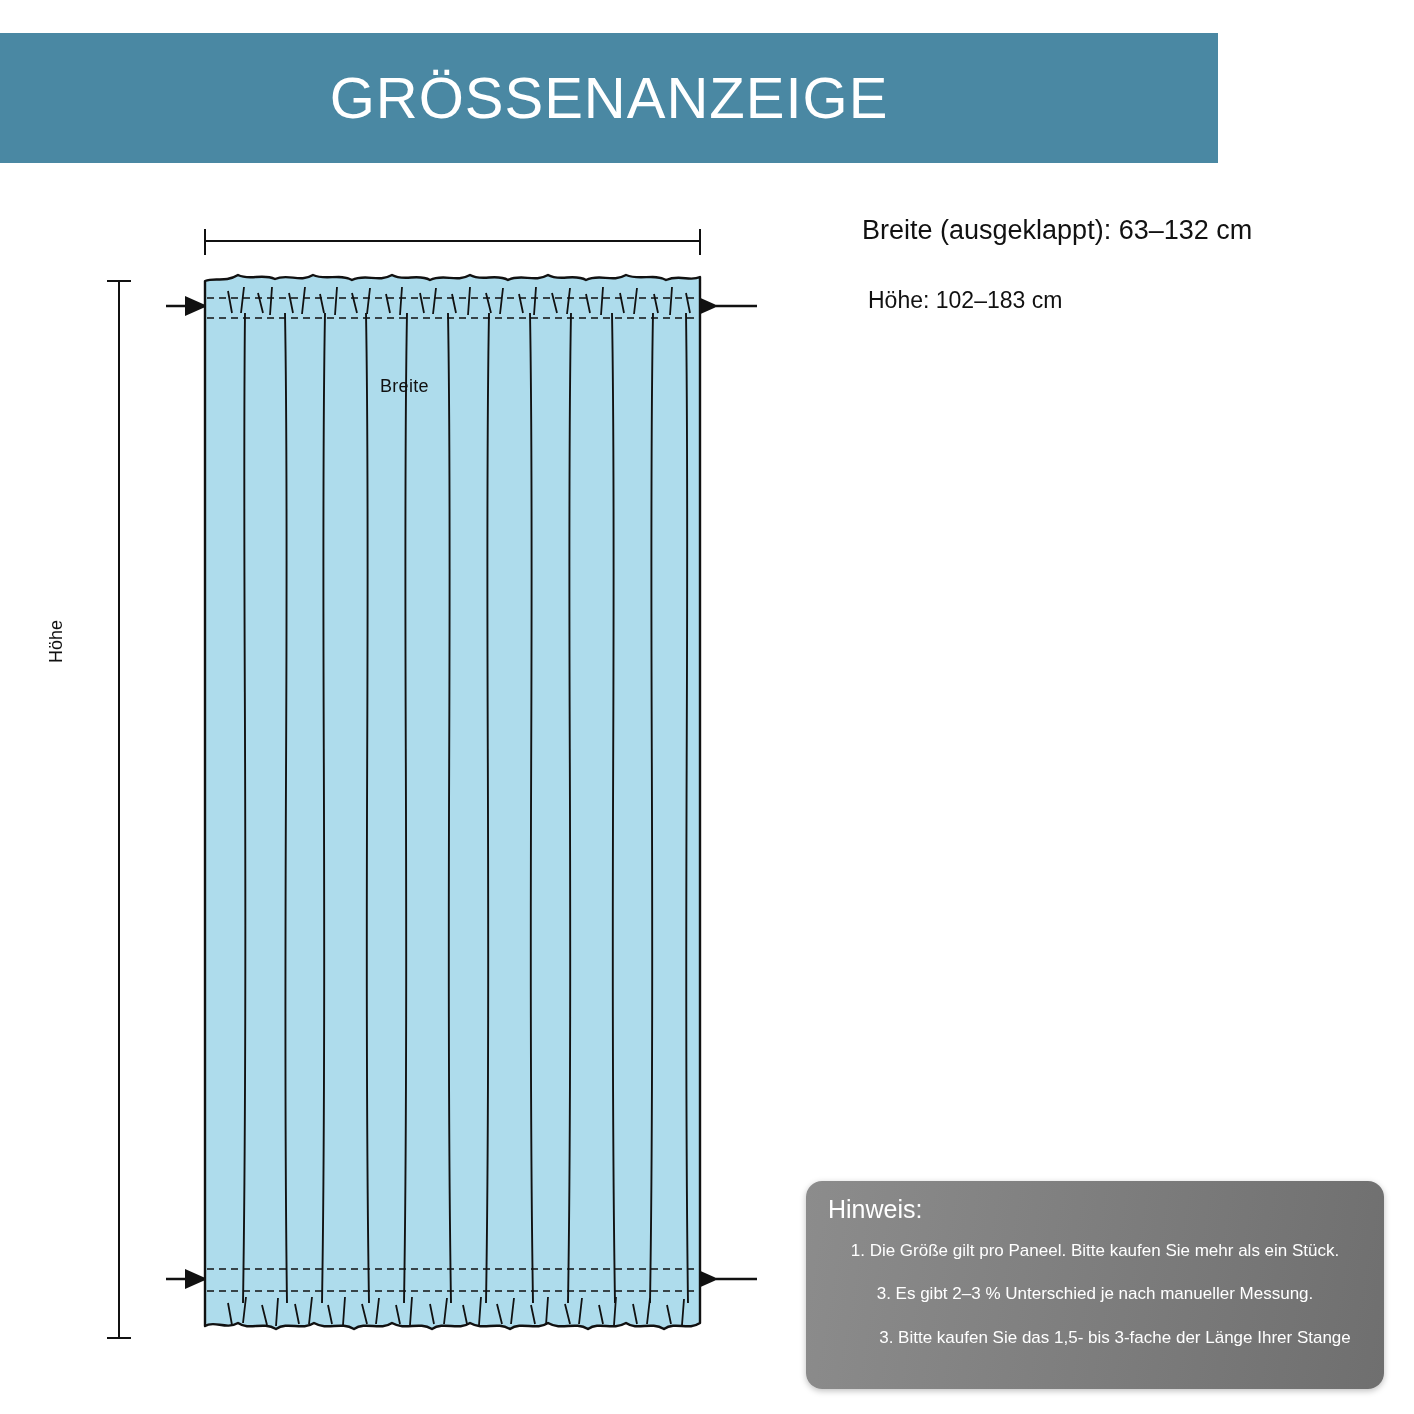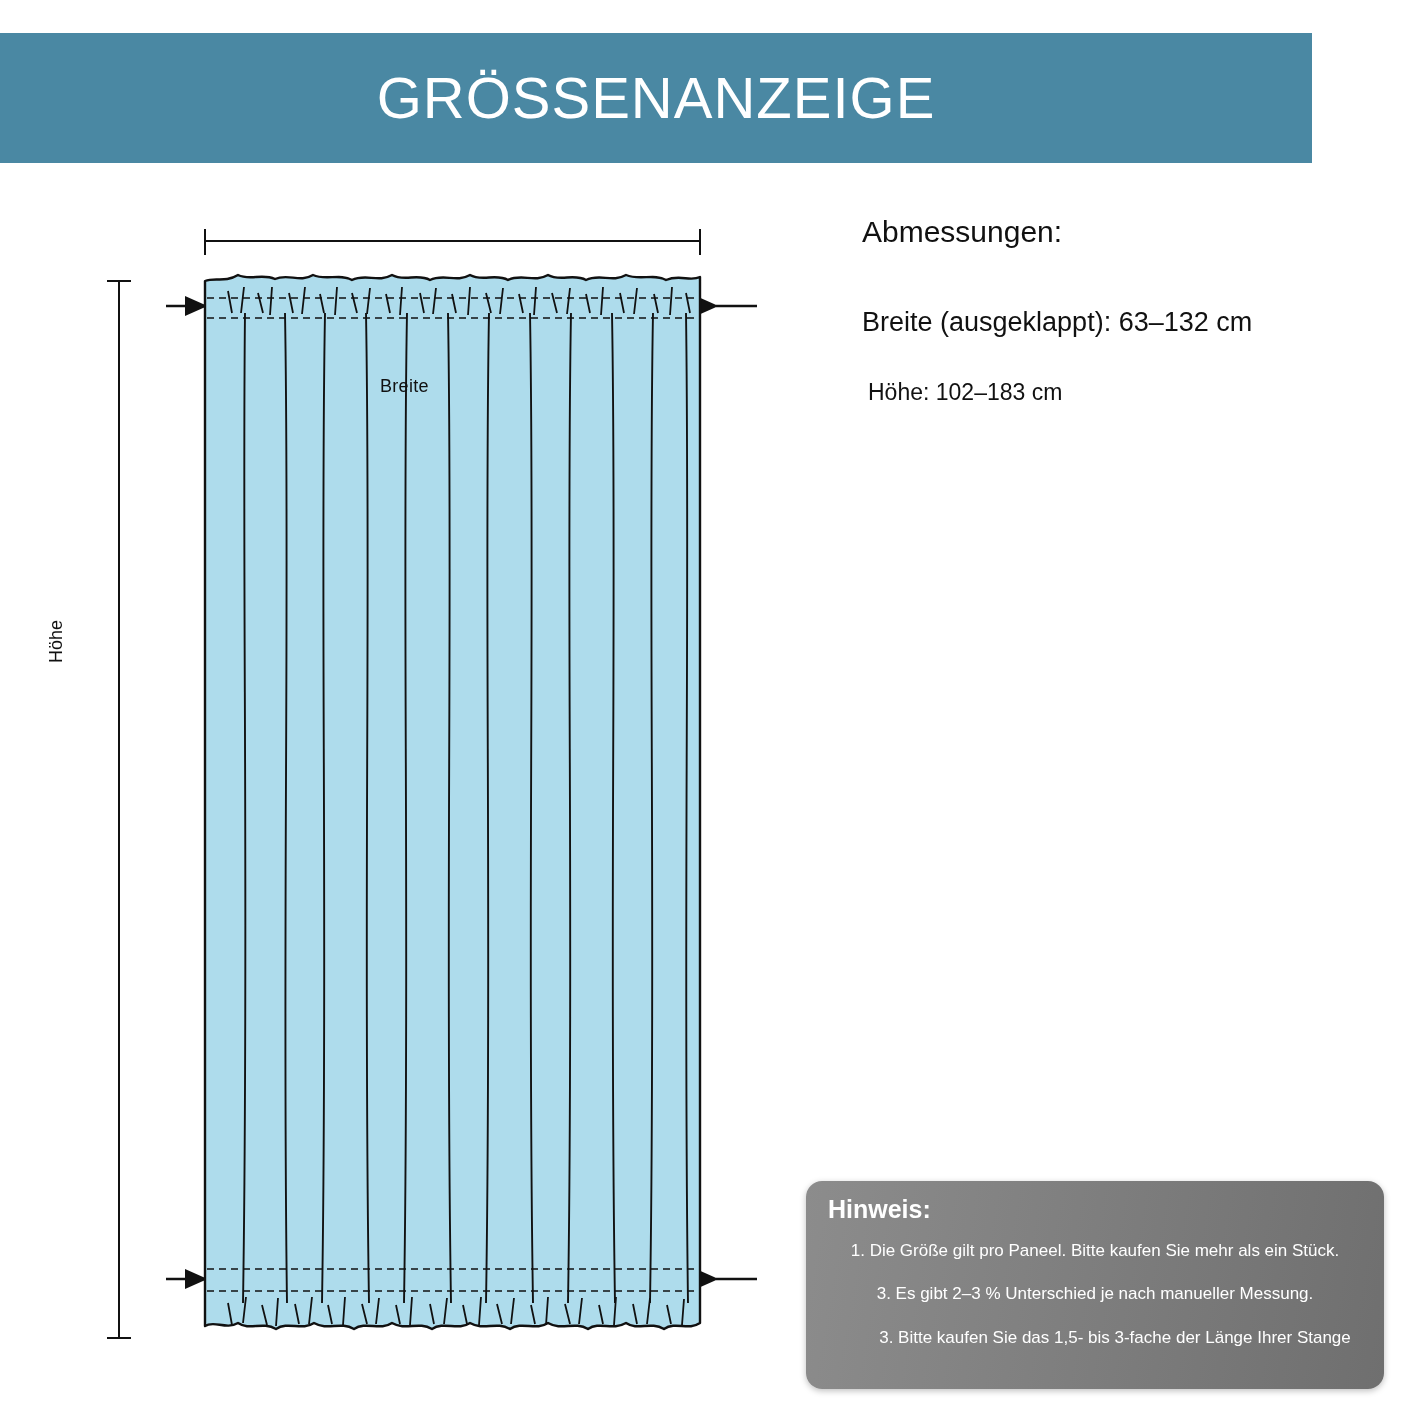--- a/index.html
+++ b/index.html
@@ -13,21 +13,21 @@
     font-family: "Liberation Sans", sans-serif;
     position: relative;
     overflow: hidden;
   }
 
   
   .header-band {
     position: absolute;
     left: 0;
     top: 33px;
-    width: 1312px;
+    width: 1218px;
     height: 130px;
     background: #4a88a3;
     display: flex;
     align-items: center;
     justify-content: center;
   }
   .header-title {
     color: #ffffff;
     font-size: 58px;
     letter-spacing: 1px;
@@ -107,21 +107,21 @@
     border-radius: 16px;
     background: linear-gradient(100deg, #8c8c8c 0%, #7f7f7f 45%, #6f6f6f 100%);
     box-shadow: 0 2px 6px rgba(0,0,0,0.25);
     color: #ffffff;
     padding: 14px 22px 0 22px;
     box-sizing: border-box;
     overflow: hidden;
   }
   .hinweis-title {
     font-size: 25px;
-    font-weight: 700;
+    font-weight: 400;
     margin: 0 0 16px 0;
     color: #ffffff;
   }
   .hinweis-item {
     font-size: 17px;
     line-height: 1.25;
     margin: 0 0 22px 0;
     color: #ffffff;
     text-align: center;
   }
@@ -221,21 +221,20 @@
       <path d="M653,150 C 648,420 656,780 650,1140"></path>
       <path d="M686,150 C 690,430 683,770 688,1140"></path>
     </g>
   </svg>
 
   <div class="label-breite">Breite</div>
   <div class="label-hoehe">Höhe</div>
 </div>
 
 <div class="specs">
-  <p class="specs-title">Abmessungen:</p>
   <p class="spec-line-1">Breite (ausgeklappt): 63–132 cm</p>
   <p class="spec-line-2">Höhe: 102–183 cm</p>
 </div>
 
 <div class="hinweis-box">
   <p class="hinweis-title">Hinweis:</p>
   <p class="hinweis-item">1. Die Größe gilt pro Paneel. Bitte kaufen Sie mehr als ein Stück.</p>
   <p class="hinweis-item">3. Es gibt 2–3 % Unterschied je nach manueller Messung.</p>
   <p class="hinweis-item">3. Bitte kaufen Sie das 1,5- bis 3-fache der Länge Ihrer Stange</p>
 </div>

